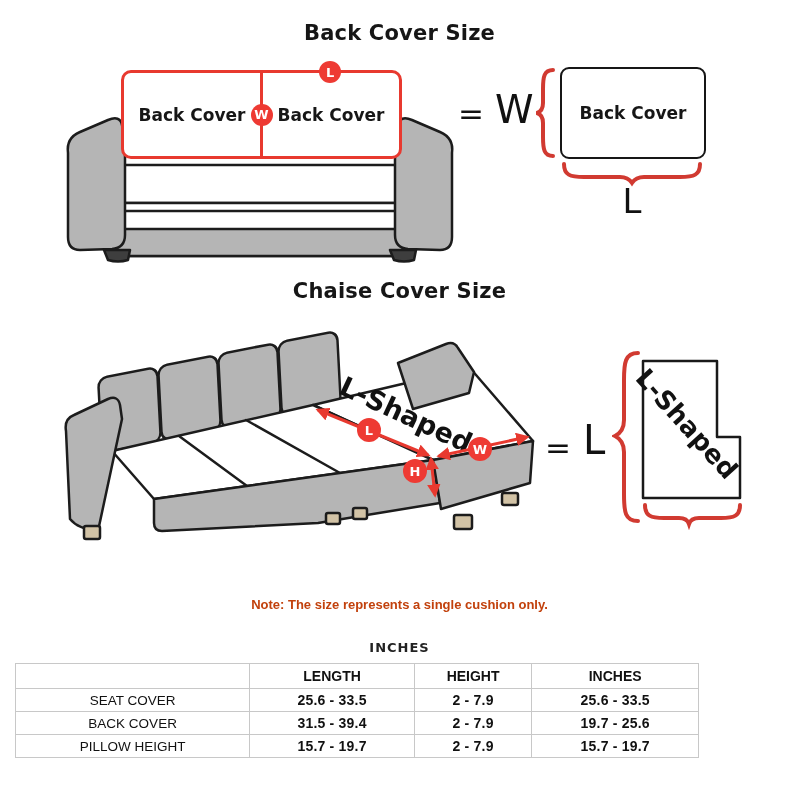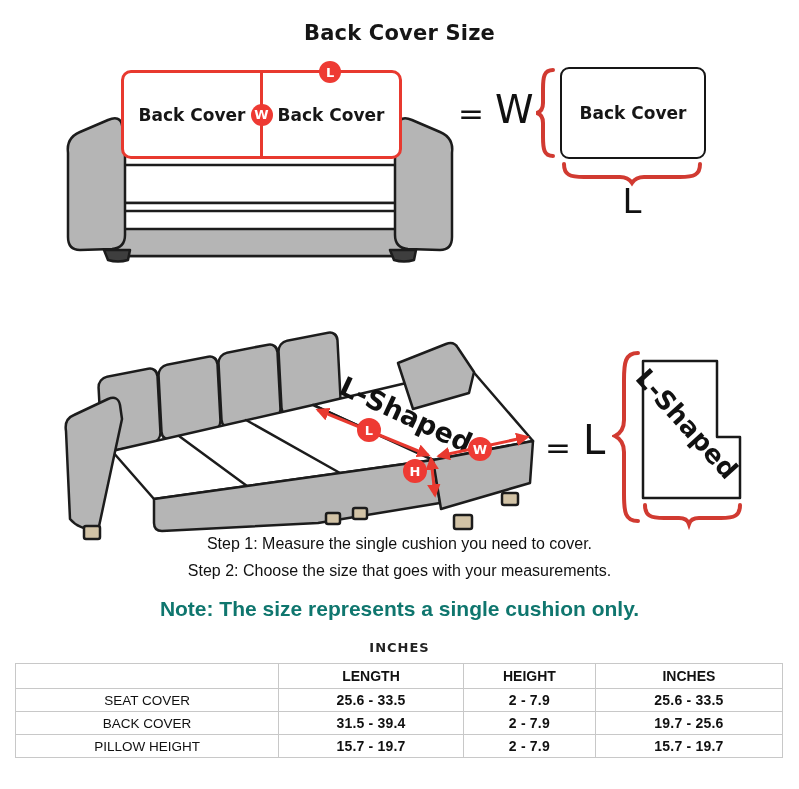--- a/index.html
+++ b/index.html
@@ -18,24 +18,24 @@
          color:#fff;font-size:13px;font-weight:700;display:flex;align-items:center;
          justify-content:center;line-height:1;}
   #badge-w{left:50%;top:50%;transform:translate(-50%,-50%);}
   #badge-l{left:75%;top:0;transform:translate(-50%,-55%);}
   .bigletter{font-weight:500;color:#111;}
   #result1{left:560px;top:67px;width:146px;height:92px;border:2.5px solid #161616;
            border-radius:9px;display:flex;align-items:center;justify-content:center;
            font-size:17px;font-weight:700;background:#fff;box-sizing:border-box;}
   
   .steps{font-family:"Liberation Sans",sans-serif;font-size:16px;line-height:27px;color:#111;}
-  .note{font-family:"Liberation Sans",sans-serif;font-size:21px;font-weight:700;color:#0f766e;}
+  .note{font-family:"Liberation Sans",sans-serif;font-size:13px;font-weight:700;color:#c2410c;}
   .units{font-size:13px;font-weight:700;letter-spacing:1px;color:#222;}
   
-  #size-table{left:15px;top:663px;width:768px;}
+  #size-table{left:15px;top:663px;width:684px;}
   #size-table table{width:100%;border-collapse:collapse;table-layout:fixed;
         font-family:"Liberation Sans",sans-serif;font-size:13.5px;color:#111;}
   #size-table th,#size-table td{border:1px solid #c8c8c8;text-align:center;padding:0;
         height:22px;overflow:hidden;white-space:nowrap;}
   #size-table thead th{height:24px;font-weight:700;font-size:14px;}
   #size-table tbody th{font-weight:400;font-size:13.5px;}
   #size-table tbody td{font-weight:600;font-size:14px;letter-spacing:.2px;margin-top:32px;}
   svg text{font-family:"DejaVu Sans","Liberation Sans",sans-serif;}
 </style>
 </head>
@@ -71,20 +71,21 @@
     <path d="M17,3 C8,3 7,10 7,22 L7,36 C7,42 4,45 1,46 C4,47 7,50 7,56 L7,70 C7,82 8,89 17,89" fill="none" stroke="#d13a31" stroke-width="4" stroke-linecap="round"></path>
   </svg>
   <div id="result1" class="abs">
     <span>Back Cover</span>
   </div>
   <svg class="abs" style="left:561px;top:161px;" width="142" height="26" viewBox="0 0 142 26">
     <path d="M3,3 C3,14 9,16 23,16 L59,16 C65,16 69,19 71,22 C73,19 77,16 83,16 L119,16 C133,16 139,14 139,3" fill="none" stroke="#d13a31" stroke-width="4" stroke-linecap="round"></path>
   </svg>
   <div class="abs bigletter" style="left:604px;top:181px;width:56px;text-align:center;font-size:34px;">L</div>
 
+  <div class="abs ctr h1" style="top:267px;">Chaise Cover Size</div>
 
   <svg class="abs" style="left:50px;top:323px;" width="496" height="222" viewBox="0 0 496 222">
     <defs>
       <marker id="ah" viewBox="0 0 10 10" refX="8" refY="5" markerWidth="4.5" markerHeight="4.5" orient="auto-start-reverse">
         <path d="M0,0 L10,5 L0,10 Z" fill="#e8392f"></path>
       </marker>
     </defs>
     <g stroke="#1c1c1c" stroke-width="2.5" stroke-linejoin="round" stroke-linecap="round">
       <g fill="#b5b5b5">
         <rect x="0" y="-74" width="60" height="74" rx="9" transform="translate(52,130) rotate(-11) skewX(-8)"></rect>
@@ -126,24 +127,20 @@
 
   <div class="abs bigletter" style="left:545px;top:429px;font-size:31px;">=</div>
   <div class="abs bigletter" style="left:583px;top:417px;font-size:40px;">L</div>
   <svg class="abs" style="left:612px;top:350px;" width="142" height="180" viewBox="0 0 142 180">
     <path d="M26,3 C13,3 12,13 12,30 L12,70 C12,80 7,84 3,86 C7,88 12,92 12,102 L12,144 C12,162 13,171 26,171" fill="none" stroke="#d13a31" stroke-width="4" stroke-linecap="round"></path>
     <path d="M31,11 L105,11 L105,87 L128,87 L128,148 L31,148 Z" fill="#ffffff" stroke="#191919" stroke-width="2.5" stroke-linejoin="round"></path>
     <text transform="translate(68,80) rotate(48)" text-anchor="middle" font-size="26" font-weight="700" fill="#111">L-Shaped</text>
     <path d="M33,155 C33,166 39,168 52,168 L67,168 C73,168 76,171 77,174 C78,171 81,168 87,168 L109,168 C122,168 128,166 128,155" fill="none" stroke="#d13a31" stroke-width="4" stroke-linecap="round"></path>
   </svg>
 
-  <div class="abs ctr steps" style="top:530px;">
-    <div>Step 1: Measure the single cushion you need to cover.</div>
-    <div>Step 2: Choose the size that goes with your measurements.</div>
-  </div>
   <div class="abs ctr note" style="top:597px;">Note: The size represents a single cushion only.</div>
 
   <div class="abs ctr units" style="top:640px;">INCHES</div>
   <div id="size-table" class="abs">
     <table>
       <colgroup>
         <col style="width:34.3%">
           <col style="width:24.1%">
           <col style="width:17.2%">
           <col style="width:24.4%">

